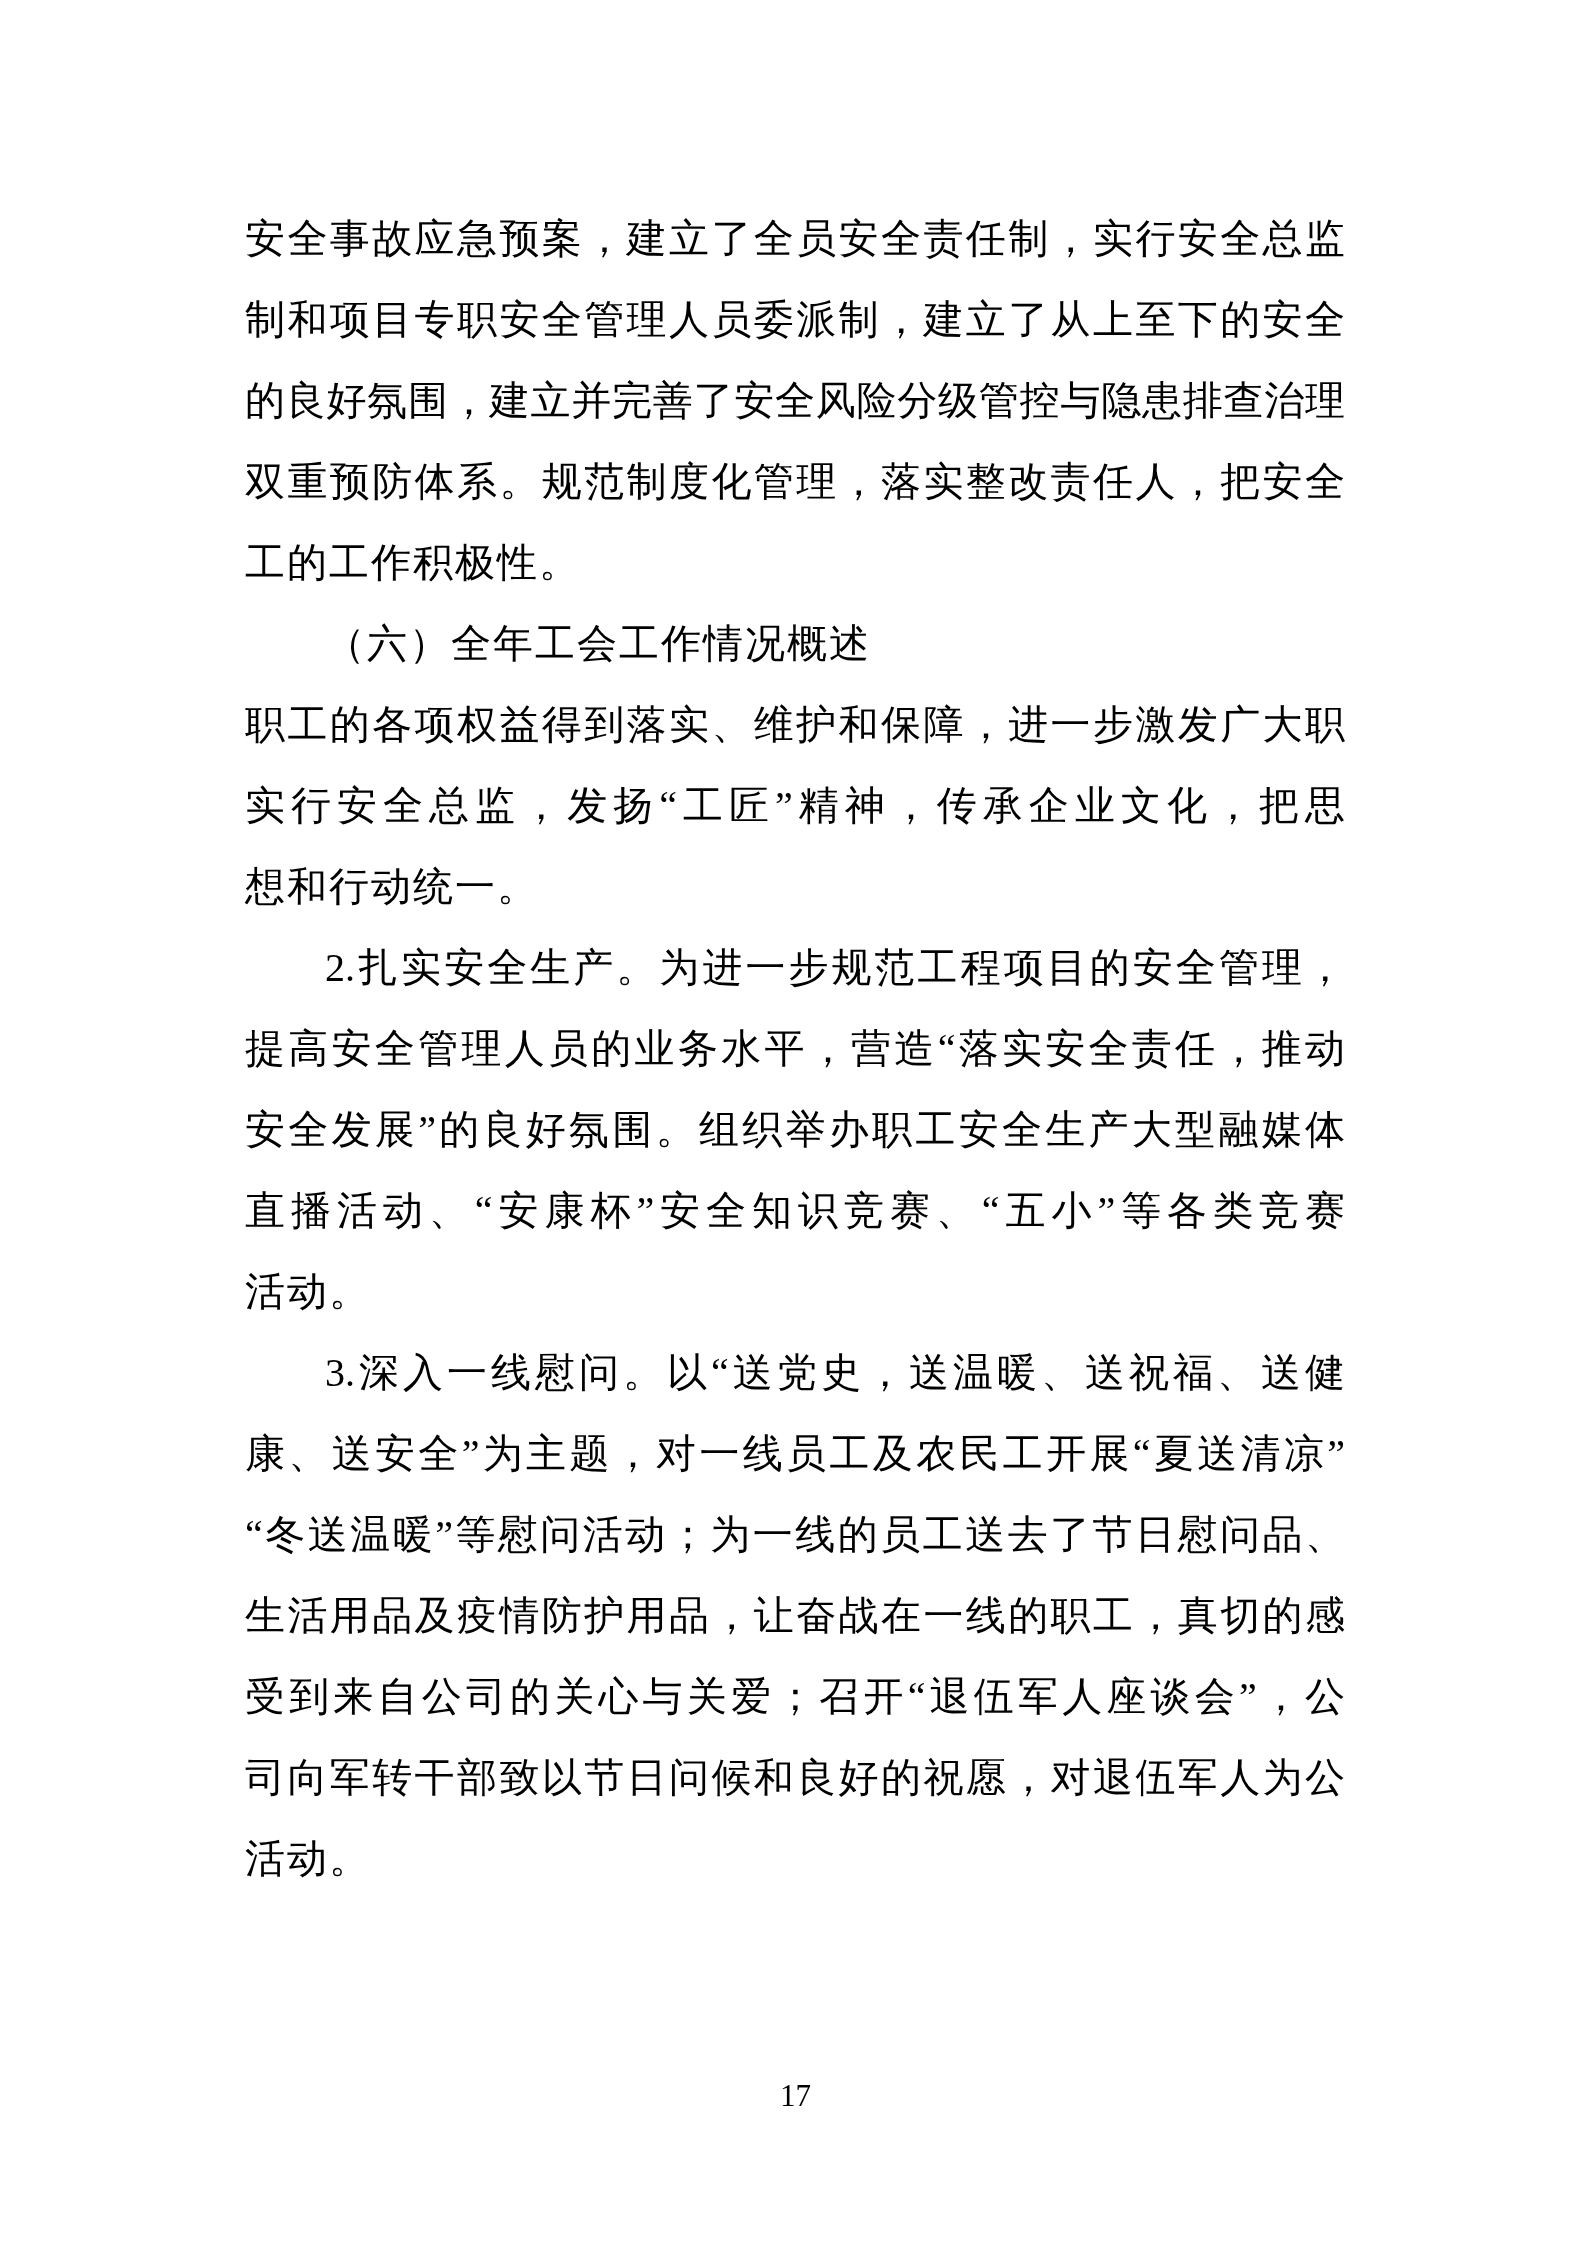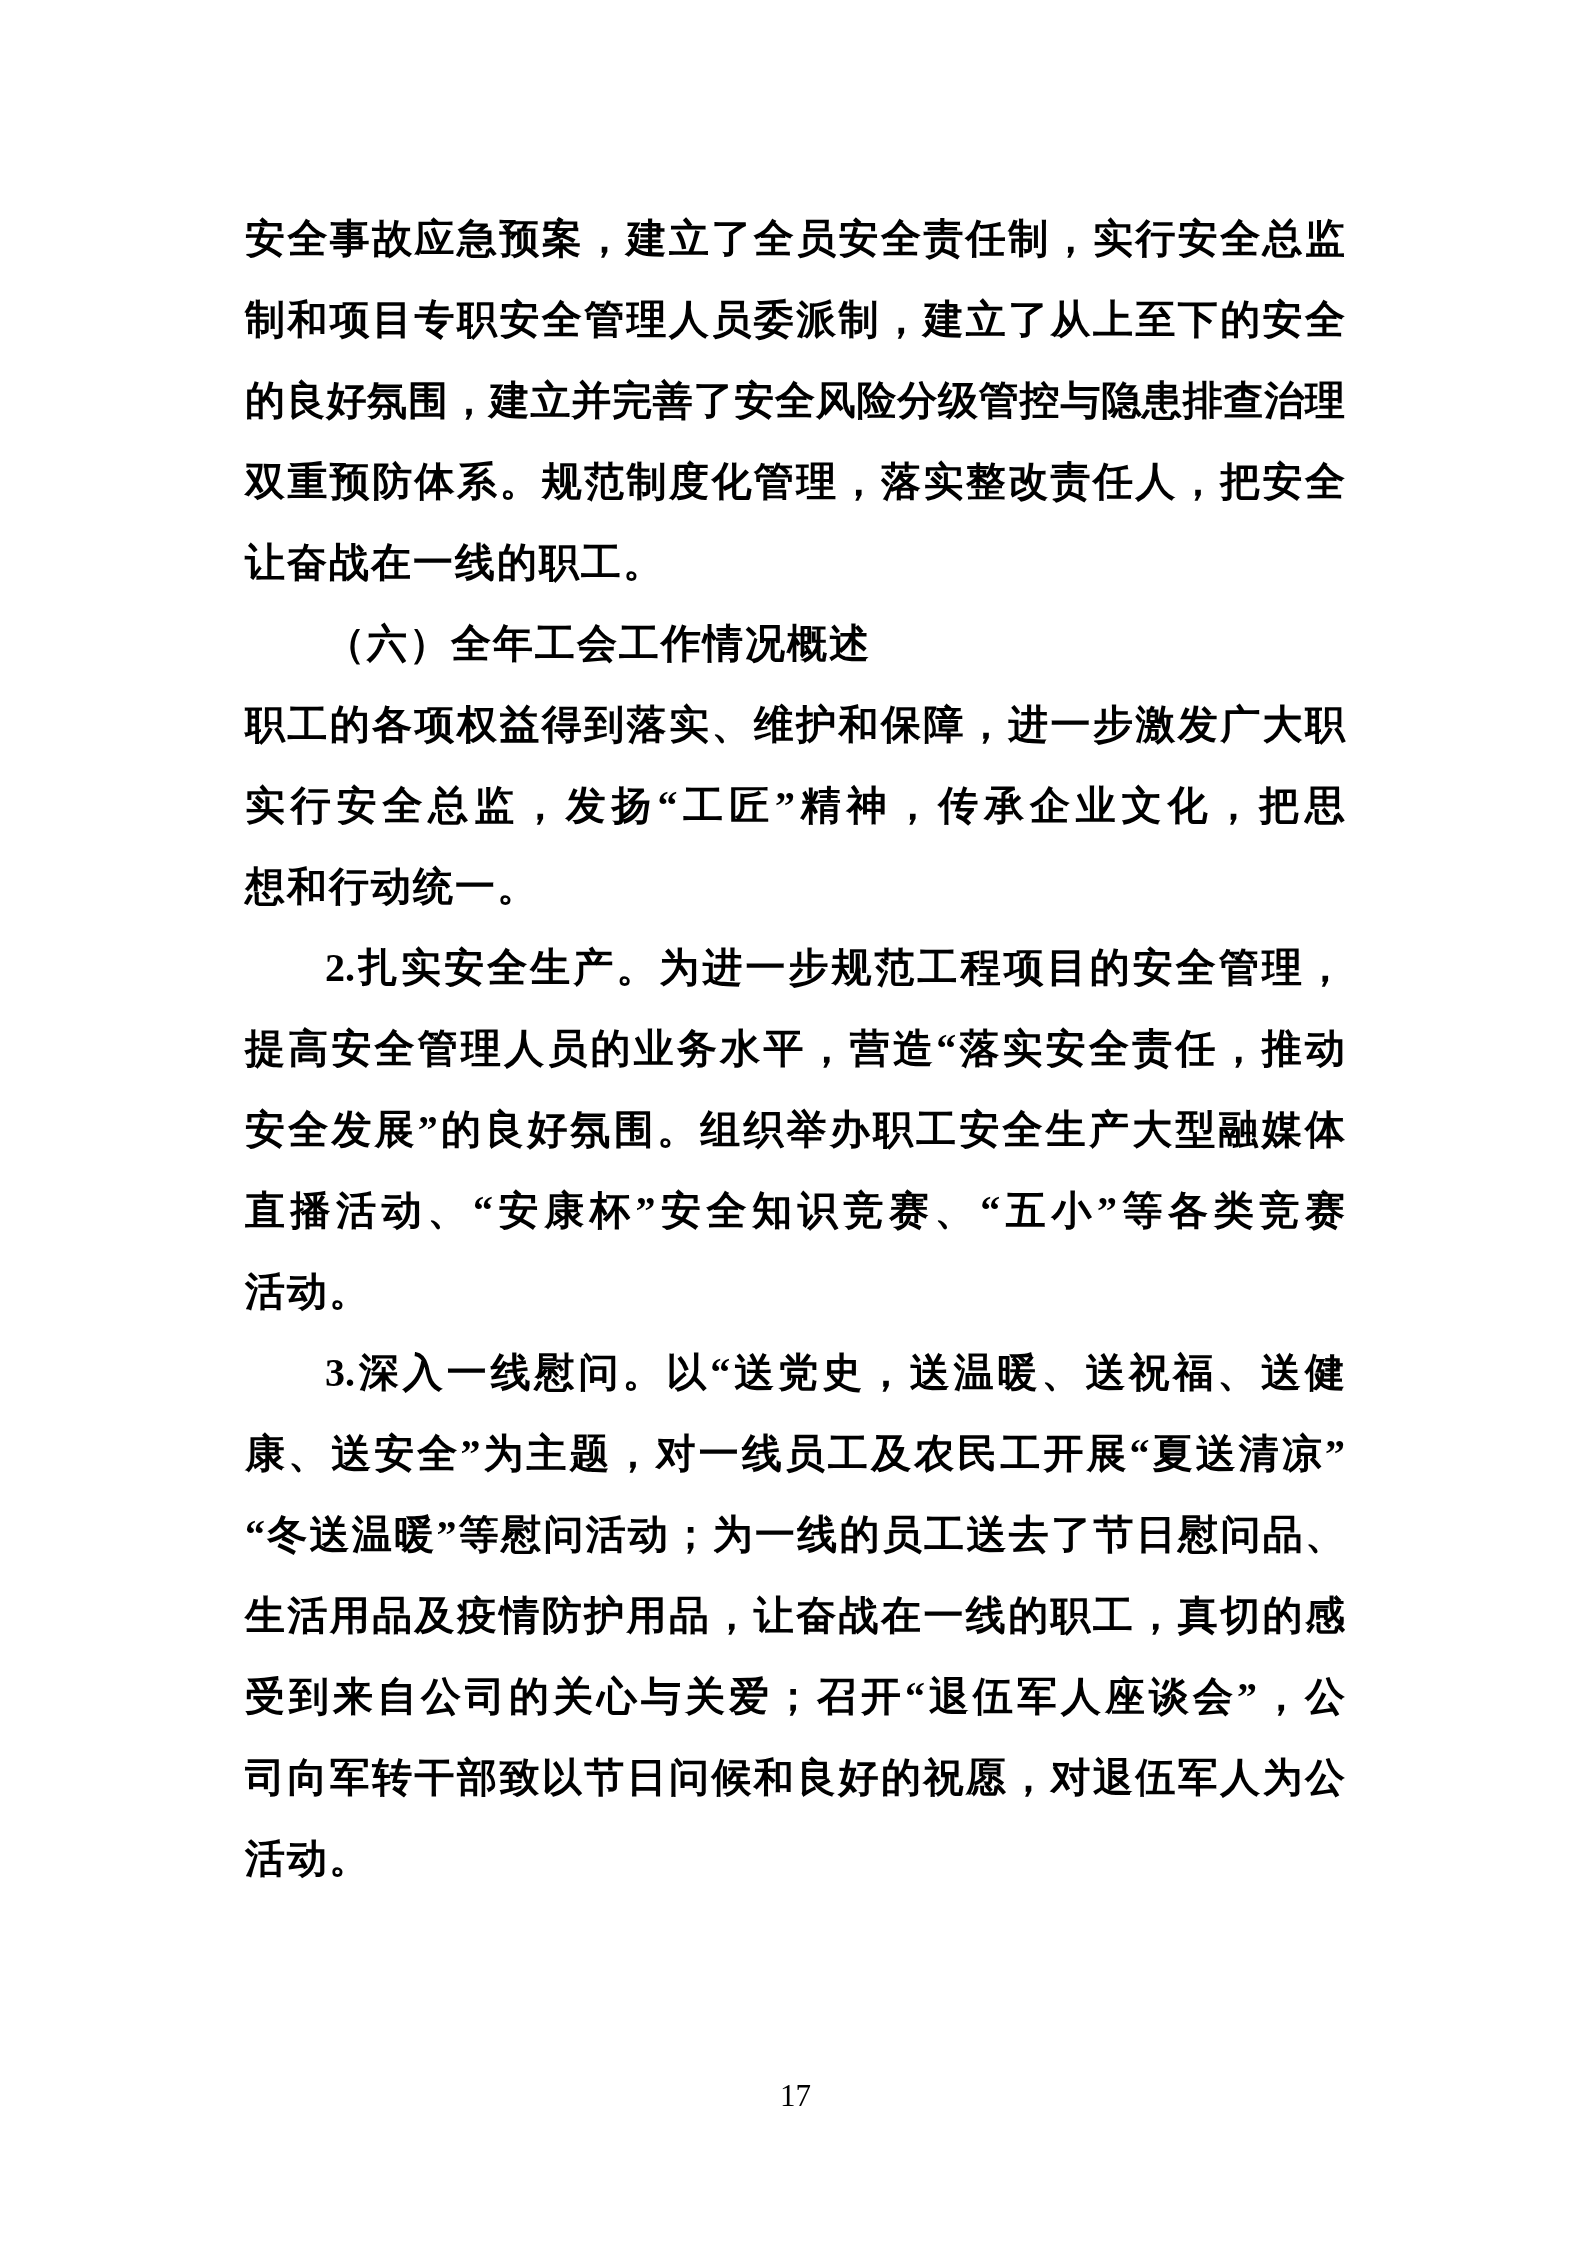--- a/index.html
+++ b/index.html
@@ -22,21 +22,21 @@
     top: 198px;
     width: 1100px;
   }
   .line {
     height: 81px;
     line-height: 81px;
     font-size: 40px;
     letter-spacing: 2px;
     white-space: nowrap;
     text-align: left;
-    font-weight: 700;
+    font-weight: 400;
   }
   .line.justify {
     white-space: normal;
     text-align: justify;
     text-align-last: justify;
     text-justify: inter-character;
     letter-spacing: 0;
   }
   .line.indent {
     padding-left: 80px;
@@ -55,21 +55,21 @@
 </style>
 </head>
 <body>
 
 <div class="page">
   <main class="body-text" id="lines-container">
       <div class="line justify">安全事故应急预案，建立了全员安全责任制，实行安全总监</div>
       <div class="line justify">制和项目专职安全管理人员委派制，建立了从上至下的安全</div>
       <div class="line justify">的良好氛围，建立并完善了安全风险分级管控与隐患排查治理</div>
       <div class="line justify">双重预防体系。规范制度化管理，落实整改责任人，把安全</div>
-      <div class="line">让奋战在一线的职工。</div>
+      <div class="line">工的工作积极性。</div>
       <div class="line indent">（六）全年工会工作情况概述</div>
       <div class="line justify">职工的各项权益得到落实、维护和保障，进一步激发广大职</div>
       <div class="line justify">实行安全总监，发扬“工匠”精神，传承企业文化，把思</div>
       <div class="line">想和行动统一。</div>
       <div class="line indent justify">2.扎实安全生产。为进一步规范工程项目的安全管理，</div>
       <div class="line justify">提高安全管理人员的业务水平，营造“落实安全责任，推动</div>
       <div class="line justify">安全发展”的良好氛围。组织举办职工安全生产大型融媒体</div>
       <div class="line justify">直播活动、“安康杯”安全知识竞赛、“五小”等各类竞赛</div>
       <div class="line">活动。</div>
       <div class="line indent justify">3.深入一线慰问。以“送党史，送温暖、送祝福、送健</div>

